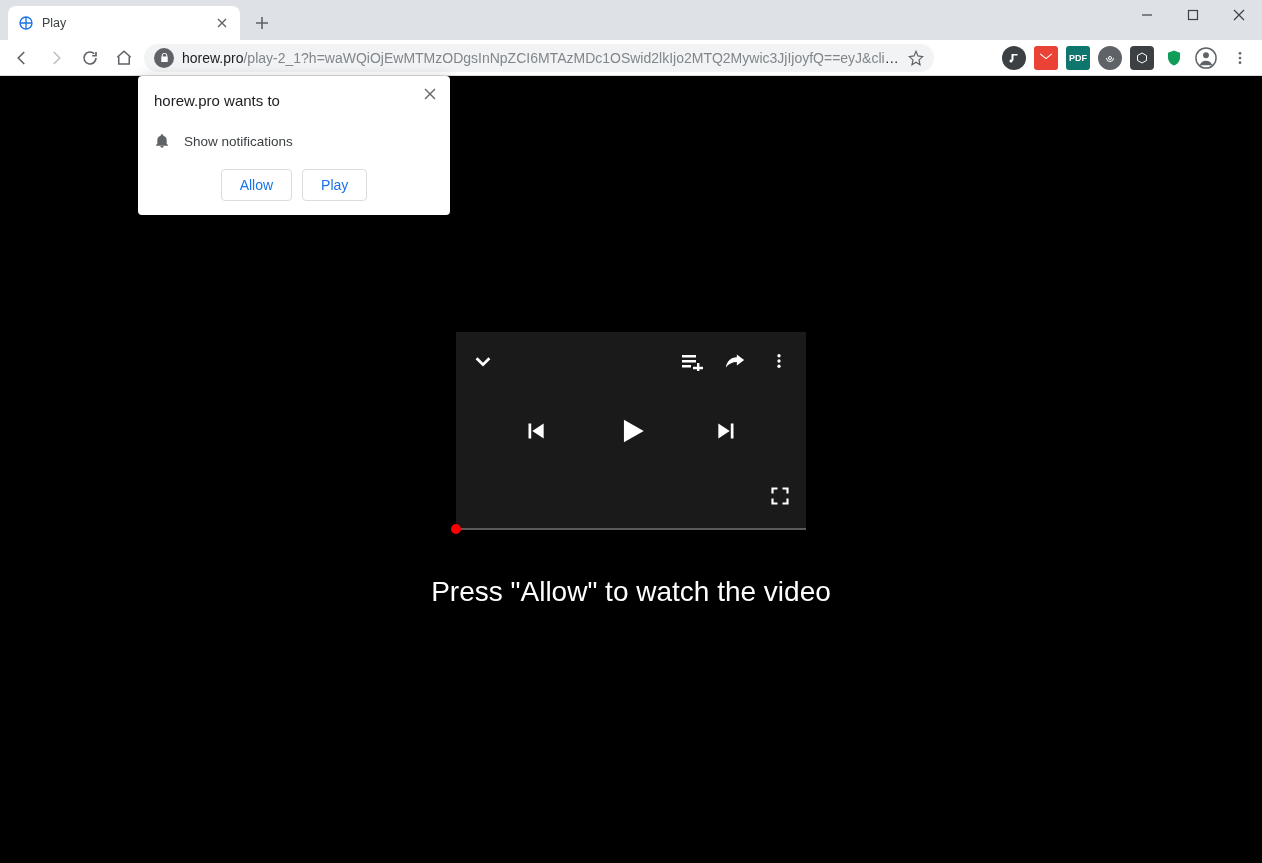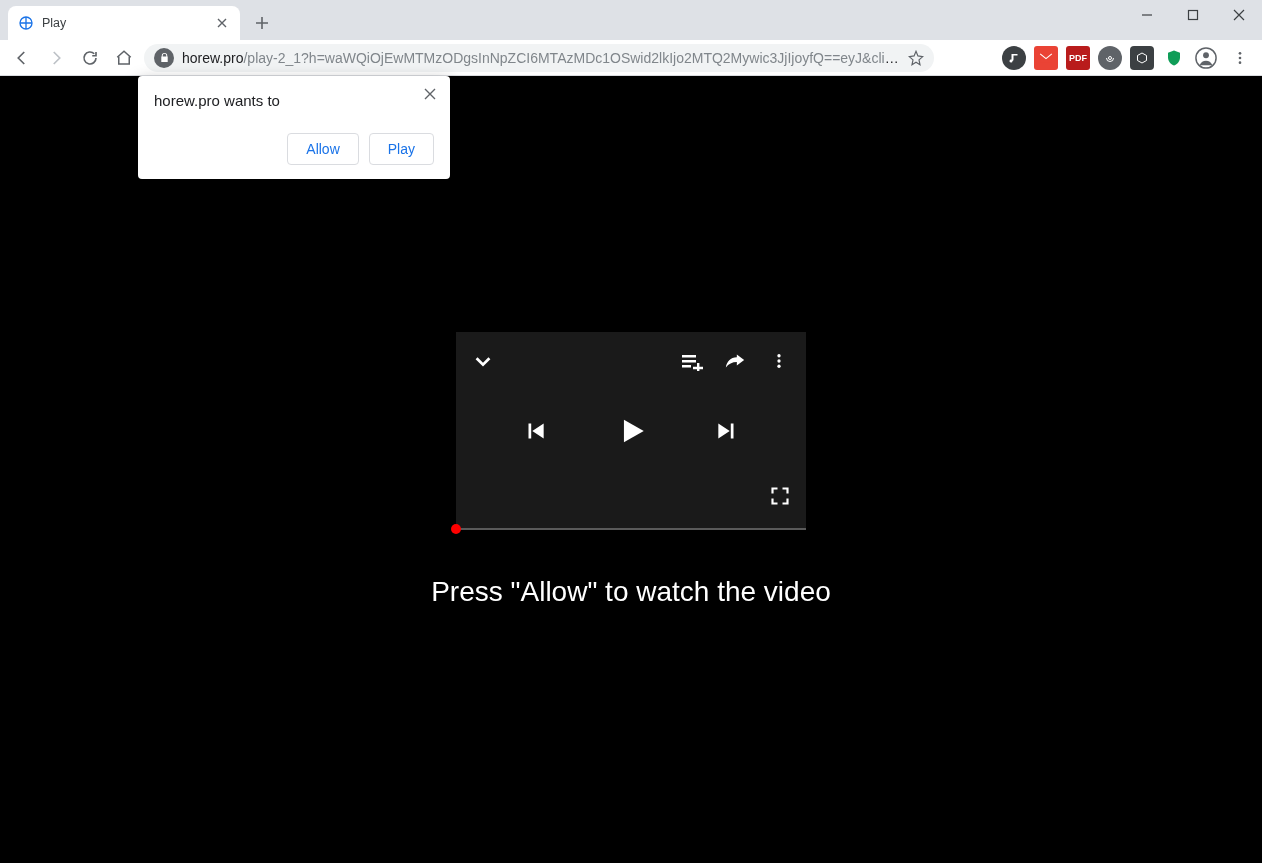--- a/index.html
+++ b/index.html
@@ -191,21 +191,21 @@
     display:flex; align-items:center; justify-content:center;
     color:#5f6368; cursor:pointer;
   }
   .perm .head { font-size:15px; color:#202124; margin-bottom:24px; }
   .perm .row {
     display:flex; align-items:center; gap:14px;
     font-size:13.5px; color:#3c4043;
     margin-bottom: 20px;
   }
   .perm .actions {
-    display:flex; justify-content:flex-end; gap:10px;
+    display:flex; justify-content:center; gap:10px;
   }
   .perm .actions button {
     background:#fff;
     border:1px solid #dadce0;
     color:#1a73e8;
     font-size:14px;
     padding: 7px 18px;
     border-radius:4px;
     cursor:pointer;
   }
@@ -299,21 +299,21 @@
       <svg width="12" height="12" viewBox="0 0 24 24" fill="#fff">
           <path d="M9 18a3 3 0 1 1-2-2.83V4h12v3H11v8.17A3 3 0 0 1 9 18z"></path>
         </svg>
     </div>
     <div class="ext" style="background:#ea4335;border-radius:3px">
       <svg width="14" height="14" viewBox="0 0 24 24" fill="#fff">
           <path d="M2 5h20v14H2z" fill="#ea4335"></path>
           <path d="M2 5l10 8 10-8" fill="none" stroke="#fff" stroke-width="2"></path>
         </svg>
     </div>
-    <div class="ext" style="background:#b91c1c;border-radius:3px;font-weight:bold;font-size:9px">PDF</div>
+    <div class="ext" style="background:#0f766e;border-radius:3px;font-weight:bold;font-size:9px">PDF</div>
     <div class="ext" style="background:#5f6368">
       <svg width="12" height="12" viewBox="0 0 24 24" fill="none" stroke="#fff" stroke-width="2">
           <path d="M12 12m-3 0a3 3 0 1 0 6 0 3 3 0 1 0-6 0M12 12m-7 0a7 7 0 1 0 14 0"></path>
         </svg>
     </div>
     <div class="ext" style="background:#3c4043;border-radius:4px">
       <svg width="12" height="12" viewBox="0 0 24 24" fill="none" stroke="#fff" stroke-width="2">
           <path d="M12 2l9 5v10l-9 5-9-5V7z"></path>
         </svg>
     </div>
@@ -403,17 +403,25 @@
 
 <div class="perm">
   <div class="close">
     <svg width="12" height="12" viewBox="0 0 12 12">
         <path d="M1 1l10 10M11 1L1 11" stroke="#5f6368" stroke-width="1.4"></path>
       </svg>
   </div>
   <div class="head">
     <span>horew.pro</span> <span>wants to</span>
   </div>
+  <div class="row">
+    <span>
+      <svg width="16" height="16" viewBox="0 0 24 24" fill="#5f6368">
+          <path d="M12 2a2 2 0 0 1 2 2v.3A7 7 0 0 1 19 11v5l2 2v1H3v-1l2-2v-5a7 7 0 0 1 5-6.7V4a2 2 0 0 1 2-2zm0 20a2.5 2.5 0 0 0 2.5-2.5h-5A2.5 2.5 0 0 0 12 22z"></path>
+        </svg>
+    </span>
+    <span>Show notifications</span>
+  </div>
   <div class="actions">
     <button>Allow</button>
     <button>Play</button>
   </div>
 </div>
 
 </body></html>

